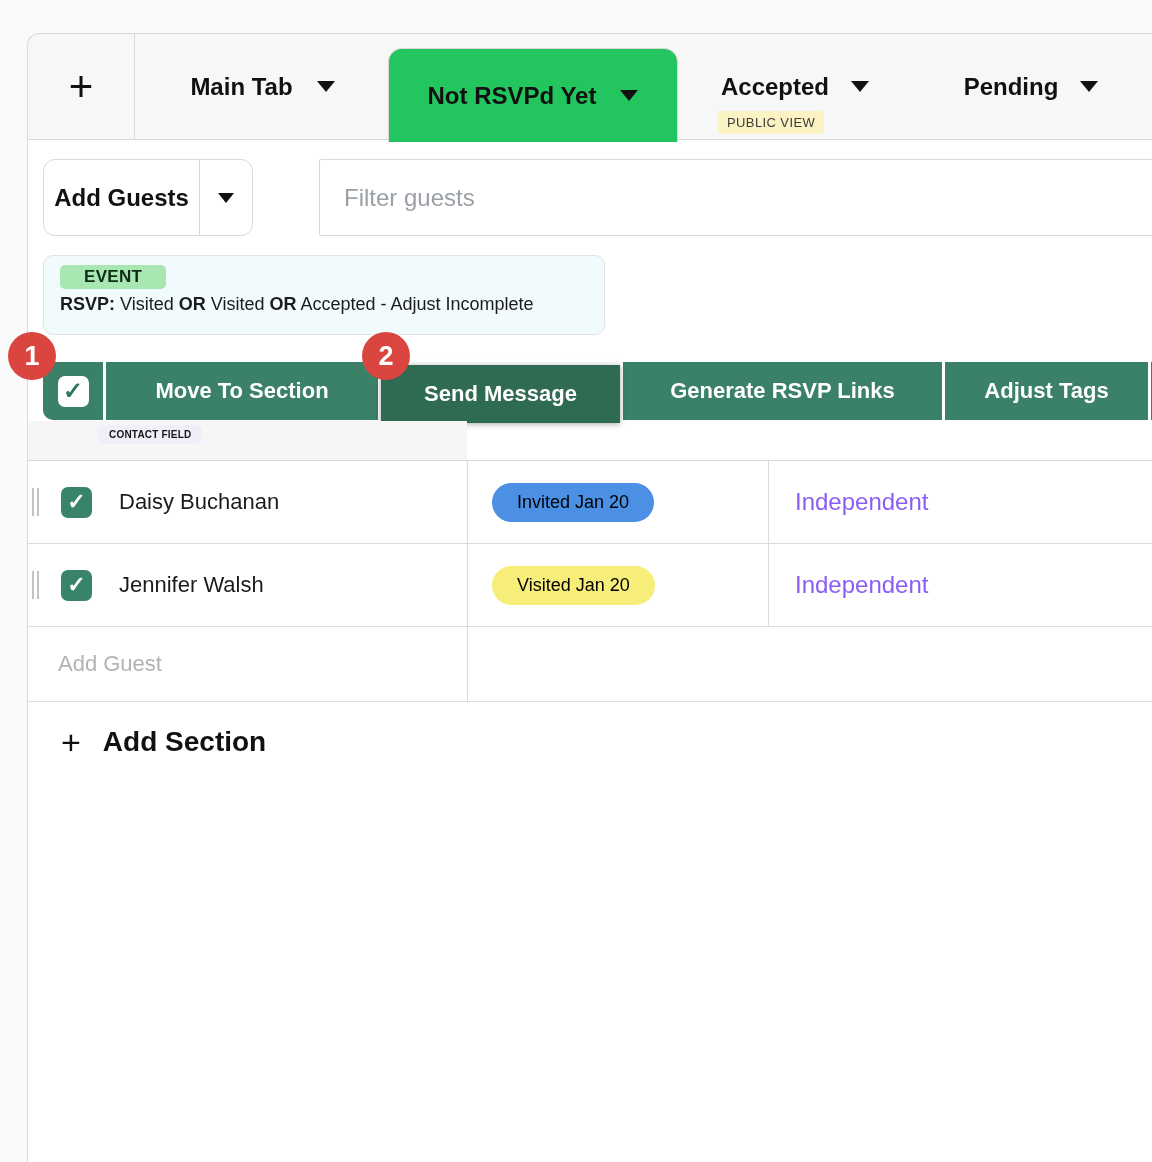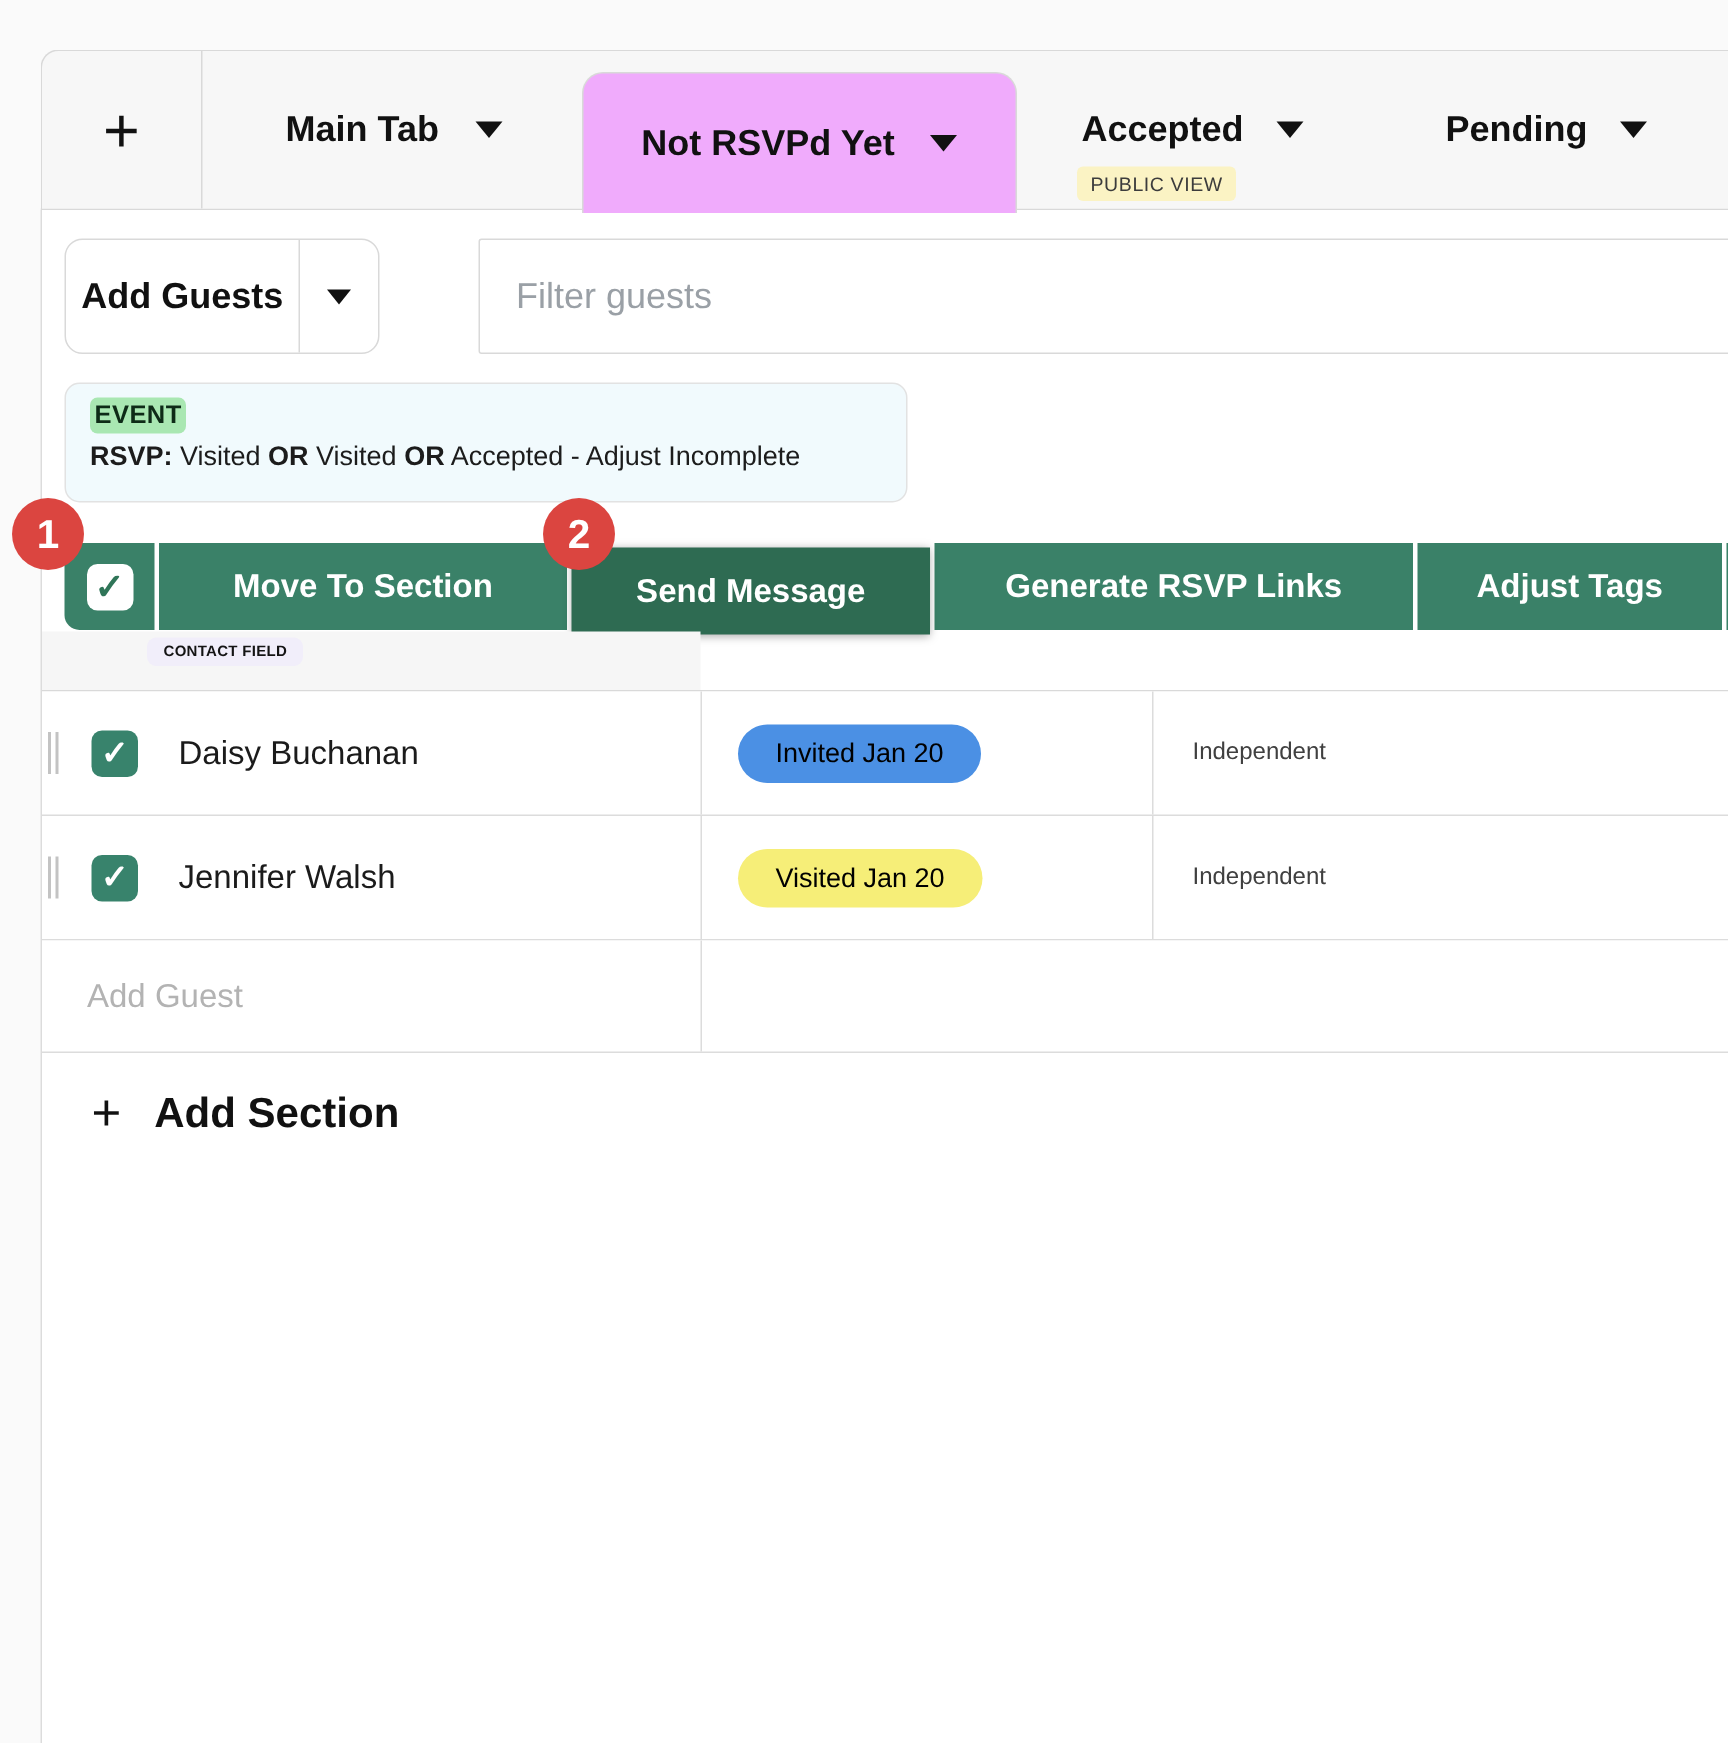--- a/index.html
+++ b/index.html
@@ -21,21 +21,21 @@
   .tab-pending{flex:1;gap:22px;}
   .tab-label{font-size:24px;font-weight:700;}
   .caret{width:0;height:0;border-left:9px solid transparent;border-right:9px solid transparent;border-top:11px solid #111;}
   .caret-sm{border-left-width:8px;border-right-width:8px;border-top-width:10px;}
   .public-view-badge{
     position:absolute;left:38px;top:77px;background:#FBF3C4;color:#3c3c3c;
     font-size:13px;padding:4px 9px;border-radius:4px;letter-spacing:.4px;white-space:nowrap;
   }
   .active-tab{
     position:absolute;left:388px;top:48px;width:290px;height:94px;box-sizing:border-box;z-index:3;
-    background:#f0abfc;border:1px solid #d9d9d9;border-bottom:none;border-radius:14px 14px 0 0;
+    background:#22c55e;border:1px solid #d9d9d9;border-bottom:none;border-radius:14px 14px 0 0;
     display:flex;align-items:center;justify-content:center;gap:24px;cursor:pointer;
   }
   
   .panel{
     position:absolute;left:27px;top:140px;width:1125px;height:1022px;box-sizing:border-box;
     background:#fff;border-left:1px solid #dcdcdc;overflow:hidden;
   }
   .add-guests-btn{
     position:absolute;left:15px;top:19px;width:210px;height:77px;box-sizing:border-box;
     background:#fff;border:1px solid #d9d9d9;border-radius:12px;display:flex;cursor:pointer;
@@ -46,21 +46,21 @@
     position:absolute;left:291px;top:19px;width:840px;height:77px;box-sizing:border-box;
     border:1px solid #d9d9d9;border-radius:2px;background:#fff;padding:0 24px;
     font-size:24px;color:#222;font-family:"Liberation Sans",sans-serif;outline:none;
   }
   .filter-input::placeholder{color:#9aa0a6;}
   .filter-chip{
     position:absolute;left:15px;top:115px;width:562px;height:80px;box-sizing:border-box;
     background:#f1fafd;border:1px solid #e2e2e2;border-radius:10px;padding:9px 16px;
   }
   .event-badge{display:inline-block;background:#A9E7B2;color:#0e2b17;font-size:17px;font-weight:700;
-    padding:2px 3px;border-radius:5px;letter-spacing:.3px;}
+    padding:2px 24px;border-radius:5px;letter-spacing:.3px;}
   .rule-line{margin-top:5px;font-size:18px;color:#1c1c1c;white-space:nowrap;}
   .rule-line .b{font-weight:700;}
   
   .bulk-toolbar{position:absolute;left:15px;top:222px;width:1110px;height:58px;display:flex;gap:3px;}
   .tb-select{flex:0 0 60px;background:#3A8168;border-radius:4px 0 0 10px;
     display:flex;align-items:center;justify-content:center;cursor:pointer;}
   .select-checkbox{width:31px;height:31px;background:#fff;border-radius:7px;
     display:flex;align-items:center;justify-content:center;color:#2F7558;font-size:24px;font-weight:700;}
   .tb-btn{background:#3A8168;color:#fff;font-size:22px;font-weight:700;border:none;
     font-family:"Liberation Sans",sans-serif;cursor:pointer;padding:0;}
@@ -89,21 +89,21 @@
   .col1{flex:0 0 439px;position:relative;}
   .col2{flex:0 0 301px;border-left:1px solid #dcdcdc;}
   .col3{flex:1;border-left:1px solid #dcdcdc;}
   .col3.no-divider{border-left:none;}
   .drag-handle{position:absolute;left:4px;display:flex;gap:3px;cursor:grab;}
   .drag-handle i{display:block;width:2px;height:28px;background:#c3c3c3;}
   .row-checkbox{margin-left:33px;width:31px;height:31px;background:#38836C;border-radius:7px;
     display:flex;align-items:center;justify-content:center;color:#fff;font-size:22px;font-weight:700;cursor:pointer;}
   .guest-name{margin-left:27px;font-size:22px;color:#1b1b1b;}
   .pill{margin-left:24px;padding:9px 25px;border-radius:24px;font-size:18px;color:#000;white-space:nowrap;}
-  .org{margin-left:26px;font-size:16px;color:#404040;}
+  .org{margin-left:26px;font-size:24px;color:#8b5cf6;}
   .add-guest-placeholder{margin-left:30px;font-size:22px;color:#b3b3b3;}
   .add-section{position:absolute;left:33px;top:585px;display:flex;align-items:center;gap:22px;cursor:pointer;}
   .add-section .plus{font-size:34px;font-weight:400;line-height:1;}
   .add-section .label{font-size:28px;font-weight:700;}
 </style>
 </head>
 <body>
 
 <div class="tabbar">
   <div class="tab tab-plus">

